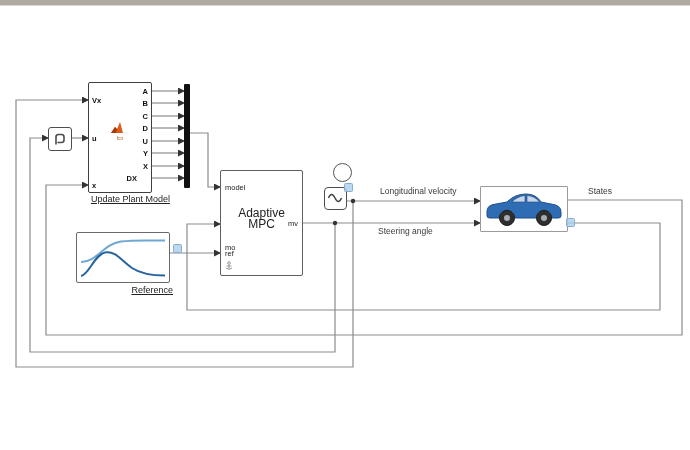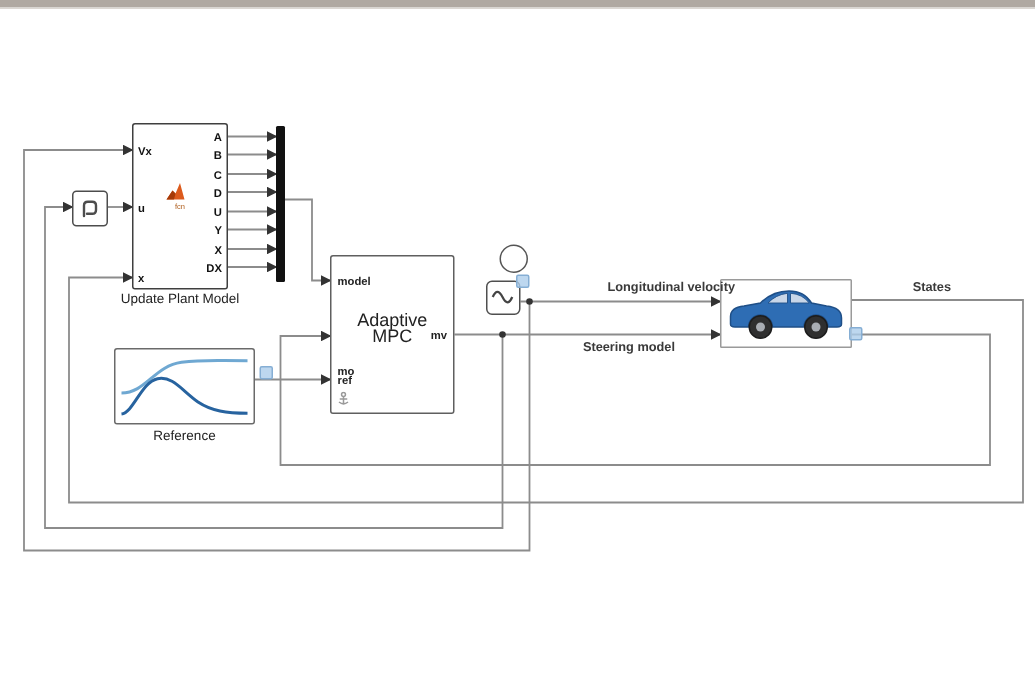--- a/index.html
+++ b/index.html
@@ -10,23 +10,23 @@
   #wires{position:absolute;left:0;top:0;width:690px;height:450px;}
   .block{position:absolute;background:#fff;box-sizing:border-box;}
   .b-plant{left:88px;top:82px;width:64px;height:111px;border:1.6px solid #3f3f3f;border-radius:2px;}
   .b-memory{left:48px;top:127px;width:24px;height:24px;border:1.4px solid #4d4d4d;border-radius:3px;}
   .b-mpc{left:220px;top:170px;width:83px;height:106px;border:1.4px solid #5f5f5f;border-radius:2px;}
   .b-ref{left:76px;top:232px;width:94px;height:51px;border:1.6px solid #6a6a6a;border-radius:2px;}
   .b-sine{left:324px;top:187px;width:23px;height:23px;border:1.3px solid #4f4f4f;border-radius:4px;}
   .b-car{left:480px;top:186px;width:88px;height:46px;border:1.2px solid #9a9a9a;border-radius:1px;}
   .mux{position:absolute;left:184px;top:84px;width:5.5px;height:104px;background:#111;border-radius:1px;}
   .port{position:absolute;font-size:7.5px;font-weight:700;color:#111;line-height:8px;white-space:nowrap;}
-  .portsm{position:absolute;font-size:7.5px;font-weight:700;color:#222;line-height:8px;white-space:nowrap;}
-  .blklabel{position:absolute;font-size:9px;color:#222;text-align:center;line-height:10px;white-space:nowrap;}
-  .siglabel{position:absolute;font-size:8.5px;color:#3a3a3a;text-align:right;line-height:10px;white-space:nowrap;font-weight:bold;}
+  .portsm{position:absolute;font-size:7.5px;font-weight:400;color:#222;line-height:8px;white-space:nowrap;}
+  .blklabel{position:absolute;font-size:9px;color:#222;text-align:right;line-height:10px;white-space:nowrap;text-decoration:underline;}
+  .siglabel{position:absolute;font-size:8.5px;color:#3a3a3a;text-align:left;line-height:10px;white-space:nowrap;}
   .mpclabel{position:absolute;left:0;top:37px;width:100%;text-align:center;font-size:12px;line-height:11px;color:#222;}
   .badge{position:absolute;width:9px;height:9px;background:rgba(173,205,235,.8);border:1px solid #85aed4;
          border-radius:1.5px;box-sizing:border-box;}
   .circ{position:absolute;left:333px;top:163px;width:19px;height:19px;border:1.8px solid #555;
         border-radius:50%;box-sizing:border-box;background:transparent;}
   .icon{position:absolute;}
 </style>
 </head>
 <body>
 
@@ -65,21 +65,21 @@
     <span class="port" style="left:3px;top:14px;">Vx</span>
     <span class="port" style="left:3px;top:52px;">u</span>
     <span class="port" style="left:3px;top:99px;">x</span>
     <span class="port" style="right:3px;top:5px;">A</span>
     <span class="port" style="right:3px;top:17px;">B</span>
     <span class="port" style="right:3px;top:30px;">C</span>
     <span class="port" style="right:3px;top:42px;">D</span>
     <span class="port" style="right:3px;top:55px;">U</span>
     <span class="port" style="right:3px;top:67px;">Y</span>
     <span class="port" style="right:3px;top:80px;">X</span>
-    <span class="port" style="right:3px;top:92px;">DX</span>
+    <span class="port" style="right:14px;top:92px;">DX</span>
     <svg class="icon" style="left:21px;top:38px;" width="16" height="13" viewBox="0 0 16 13">
       <path d="M1,12 L5,6 L7,8 L10,1 L13,12 Z" fill="#dc5a1c"></path>
       <path d="M1,12 L5,6 L7,8 L6,12 Z" fill="#a63a08"></path>
     </svg>
     <span style="position:absolute;left:0;top:52px;width:100%;text-align:center;font-size:5px;color:#b06020;">fcn</span>
   </div>
   <div class="blklabel" style="left:70px;top:194px;width:100px;">Update Plant Model</div>
 
   <div class="mux"></div>
 
@@ -130,15 +130,15 @@
       <circle cx="23" cy="28" r="7.5" fill="#2f2f2f" stroke="#1c1c1c" stroke-width="1"></circle>
       <circle cx="23" cy="28" r="3" fill="#a9adb3"></circle>
       <circle cx="60" cy="28" r="7.5" fill="#2f2f2f" stroke="#1c1c1c" stroke-width="1"></circle>
       <circle cx="60" cy="28" r="3" fill="#a9adb3"></circle>
     </svg>
   </div>
   <div class="badge" style="left:566px;top:218px;"></div>
   <div class="badge" style="left:173px;top:244px;"></div>
 
   <div class="siglabel" style="left:380px;top:186px;width:110px;">Longitudinal velocity</div>
-  <div class="siglabel" style="left:378px;top:226px;width:72px;">Steering model</div>
-  <div class="siglabel" style="left:564px;top:186px;width:70px;">States</div>
+  <div class="siglabel" style="left:378px;top:226px;width:72px;">Steering angle</div>
+  <div class="siglabel" style="left:588px;top:186px;width:70px;">States</div>
 </div>
 
 </body></html>

